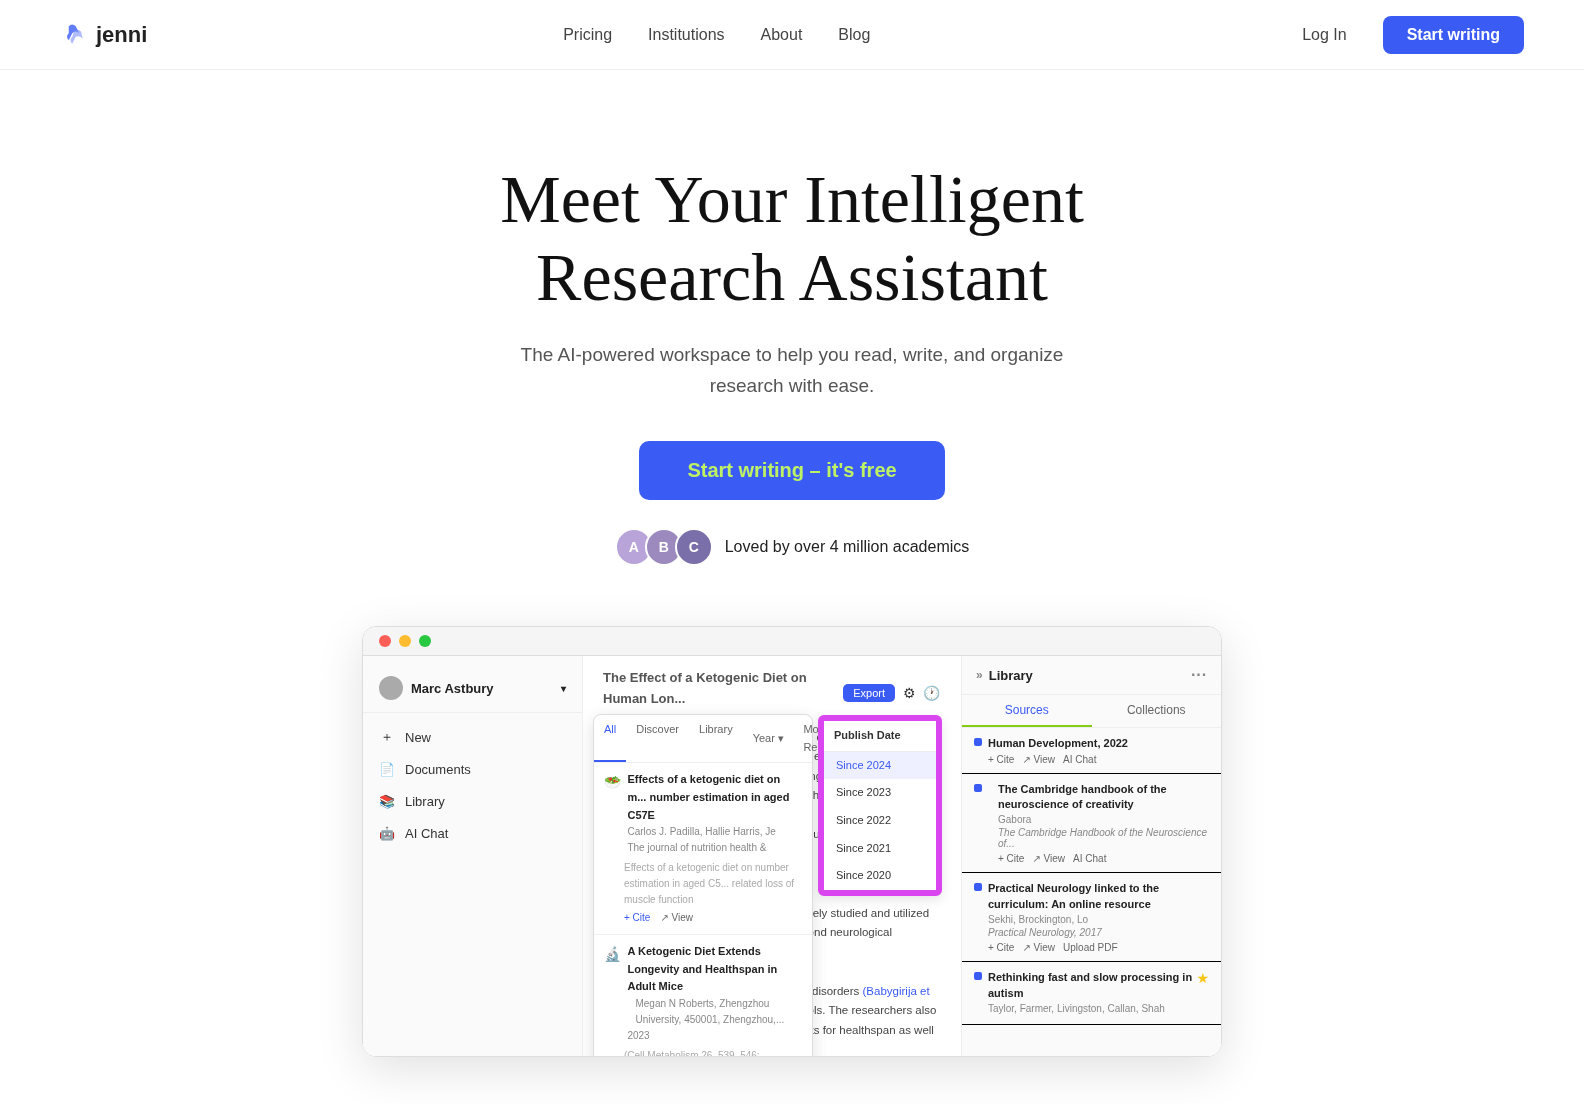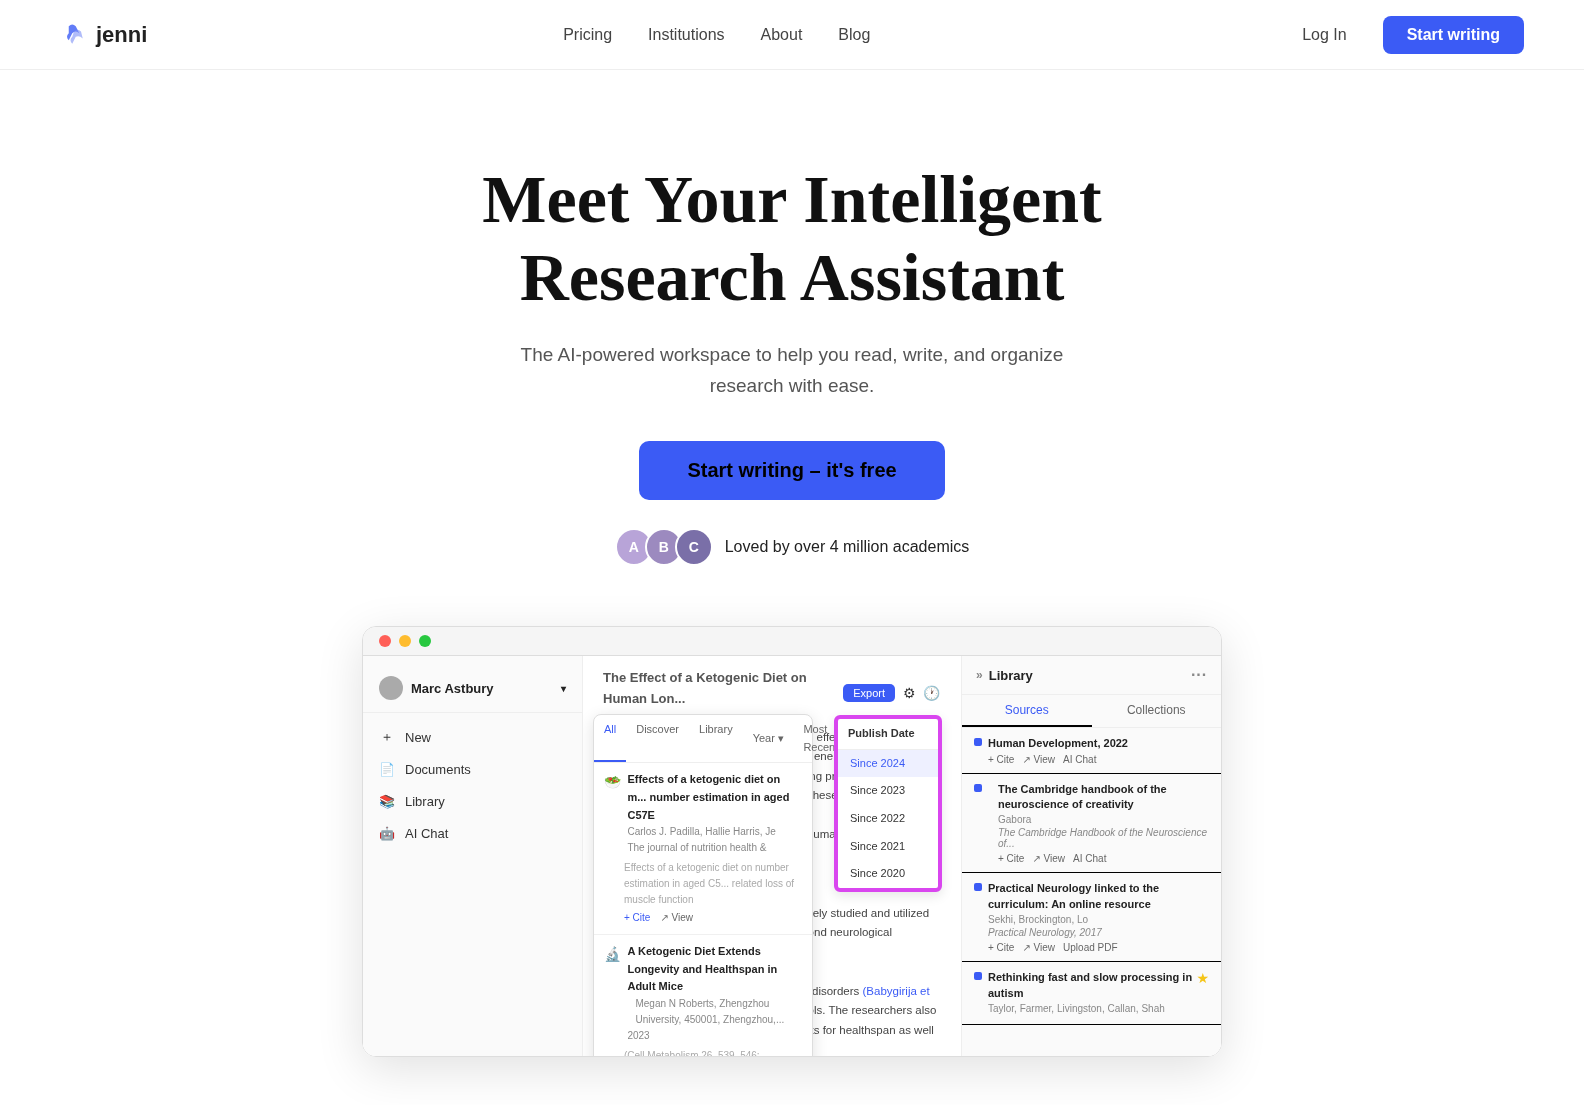--- a/index.html
+++ b/index.html
@@ -14,23 +14,23 @@
     .nav-logo { display: flex; align-items: center; gap: 8px; font-size: 22px; font-weight: 700; color: #222; }
     .nav-logo svg { width: 28px; height: 28px; }
     .nav-links { display: flex; align-items: flex-start; gap: 36px; }
     .nav-links a { text-decoration: none; color: #444; font-size: 16px; }
     .nav-right { display: flex; align-items: center; gap: 20px; }
     .btn-login { background: none; border: none; font-size: 16px; color: #444; cursor: pointer; padding: 8px 16px; }
     .btn-start { background: #3b5bf5; color: #fff; border: none; border-radius: 8px; font-size: 16px; font-weight: 600; padding: 10px 24px; cursor: pointer; }
 
     
     .hero { text-align: center; padding: 90px 20px 60px; }
-    .hero h1 { font-size: 68px; font-weight: 700; line-height: 1.15; color: #111; max-width: 800px; margin: 0 auto 24px; font-family: Georgia, serif; }
+    .hero h1 { font-size: 68px; font-weight: 400; line-height: 1.15; color: #111; max-width: 800px; margin: 0 auto 24px; font-family: Georgia, serif; }
     .hero p { font-size: 19px; color: #555; max-width: 560px; margin: 0 auto 40px; line-height: 1.6; }
-    .btn-hero { display: inline-block; background: #3b5bf5; color: #000000; border-radius: 10px; font-size: 20px; font-weight: 600; padding: 18px 48px; border: none; cursor: pointer; text-decoration: none; }
+    .btn-hero { display: inline-block; background: #3b5bf5; color: #bef264; border-radius: 10px; font-size: 20px; font-weight: 600; padding: 18px 48px; border: none; cursor: pointer; text-decoration: none; }
     .social-proof { display: flex; align-items: center; justify-content: center; gap: 12px; margin-top: 28px; }
     .avatars { display: flex; }
     .avatar-circle { width: 38px; height: 38px; border-radius: 50%; border: 2px solid #fff; background: #c5b3e0; overflow: hidden; margin-left: -8px; display: flex; align-items: center; justify-content: center; font-size: 14px; color: #fff; font-weight: 600; }
     .avatar-circle:first-child { margin-left: 0; }
     .avatar-circle.a1 { background: #b8a4d8; }
     .avatar-circle.a2 { background: #9c8abf; }
     .avatar-circle.a3 { background: #7a6fa8; }
 
     
     .preview-wrapper { max-width: 900px; margin: 0 auto 60px; padding: 0 20px; }
@@ -86,21 +86,21 @@
     .dropdown-year-item.selected { background: #eef0ff; color: #3b5bf5; }
 
     
     .app-library {
       width: 260px; flex-shrink: 0; border-left: 1px solid #eee;
       background: #fafafa; display: flex; flex-direction: column;
     }
     .lib-header { padding: 10px 14px; font-size: 13px; font-weight: 600; border-bottom: 1px solid #eee; display: flex; align-items: center; justify-content: space-between; }
     .lib-tabs { display: flex; border-bottom: 1px solid #eee; }
     .lib-tab { flex: 1; text-align: center; padding: 8px 4px; font-size: 12px; color: #666; cursor: pointer; }
-    .lib-tab.active { color: #3b5bf5; border-bottom: 2px solid #000000; }
+    .lib-tab.active { color: #3b5bf5; border-bottom: 2px solid #84cc16; }
     .lib-search { padding: 8px 10px; border-bottom: 1px solid #eee; }
     .lib-search input { width: 100%; border: 1px solid #ddd; border-radius: 6px; padding: 5px 8px; font-size: 11px; outline: none; }
     .lib-items { overflow-y: auto; flex: 1; }
     .lib-item { padding: 8px 12px; border-bottom: 1px solid #000000; font-size: 11px; }
     .lib-item-title { font-weight: 600; color: #222; margin-bottom: 2px; line-height: 1.4; }
     .lib-item-author { color: #888; font-size: 10px; margin-bottom: 2px; }
     .lib-item-journal { color: #888; font-size: 10px; margin-bottom: 4px; font-style: italic; }
     .lib-item-actions { display: flex; gap: 8px; }
     .lib-action { font-size: 10px; color: #666; cursor: pointer; display: flex; align-items: center; gap: 2px; }
     .lib-dot { width: 8px; height: 8px; border-radius: 2px; background: #3b5bf5; flex-shrink: 0; margin-top: 2px; }
@@ -219,21 +219,21 @@
             <div class="dtab" style="display:flex;align-items:center;gap:3px;">
               <span>Year</span>
               <span>▾</span>
             </div>
             <div class="dtab" style="display:flex;align-items:center;gap:3px;">
               <span>Most Recent</span>
               <span>▾</span>
             </div>
           </div>
 
-          <div style="position:absolute;right:-130px;top:0;background:#fff;border:4px solid #d946ef;border-radius:6px;box-shadow:0 4px 12px rgba(0,0,0,0.1);z-index:20;width:108px;">
+          <div style="position:absolute;right:-130px;top:0;background:#fff;border:6px solid #d946ef;border-radius:6px;box-shadow:0 4px 12px rgba(0,0,0,0.1);z-index:20;width:124px;">
             <div style="padding:6px 10px;font-size:11px;font-weight:600;color:#333;border-bottom:1px solid #eee;">Publish Date</div>
             <div class="dropdown-year-item selected">Since 2024</div>
             <div class="dropdown-year-item">Since 2023</div>
             <div class="dropdown-year-item">Since 2022</div>
             <div class="dropdown-year-item">Since 2021</div>
             <div class="dropdown-year-item">Since 2020</div>
           </div>
 
           <div class="dropdown-row" style="display:flex;flex-direction:column;align-items:flex-start;gap:2px;padding:8px 10px;">
             <div style="display:flex;gap:6px;align-items:flex-start;">

